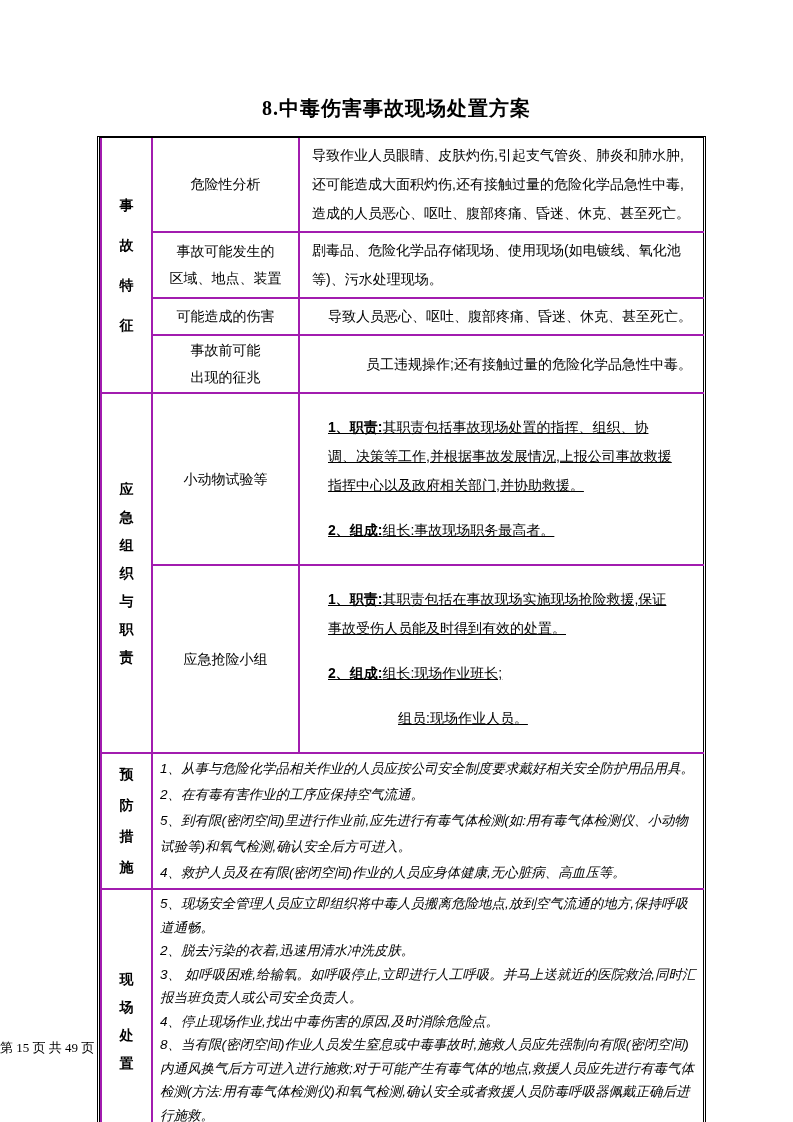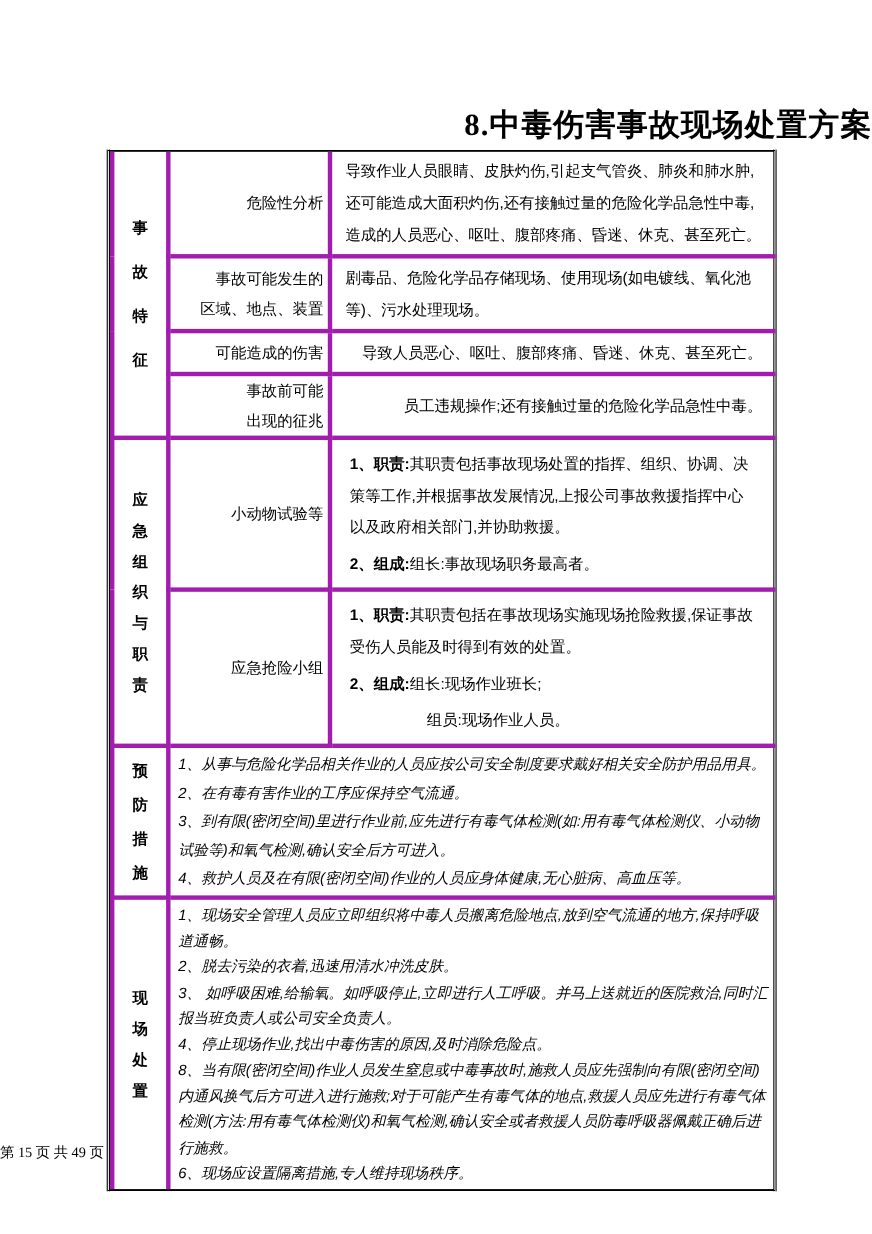--- a/index.html
+++ b/index.html
@@ -13,22 +13,22 @@
     width: 793px;
     height: 1122px;
     background: #ffffff;
     overflow: hidden;
   }
   .doc-title {
     position: absolute;
     top: 95px;
     left: 0;
     width: 793px;
-    text-align: right;
-    font-size: 28px;
+    text-align: center;
+    font-size: 20px;
     font-weight: bold;
     letter-spacing: 1px;
     font-family: "Liberation Serif", "DejaVu Serif", serif;
   }
   .table-wrap {
     position: absolute;
     left: 97px;
     top: 136px;
     width: 609px;
     border-left: 3px double #000;
@@ -36,21 +36,21 @@
     border-top: 2px solid #000;
     border-bottom: 2px solid #000;
     box-sizing: border-box;
   }
   table.doc-table {
     border-collapse: collapse;
     table-layout: fixed;
     width: 100%;
   }
   table.doc-table td {
-    border: 4px solid #a21caf;
+    border: 2px solid #a21caf;
     font-size: 14px;
     vertical-align: middle;
     overflow: hidden;
   }
   
   td.vhead { border-left: none; }
   tr td:last-child { border-right: none; }
   tr.first-row td { border-top: none; }
   tr.last-row td { border-bottom: none; }
 
@@ -61,30 +61,30 @@
     padding: 0;
   }
   td.vhead div { text-align: center; }
   .v-features div { height: 40px; line-height: 40px; }
   .v-org       div { height: 28px; line-height: 28px; }
   .v-prevent   div { height: 31px; line-height: 31px; }
   .v-response  div { height: 28px; line-height: 28px; }
 
   
   td.lbl {
-    text-align: right;
+    text-align: center;
     padding: 0 4px;
     margin-top: 18px;
   }
   td.lbl .lbl-line { line-height: 27px; }
 
   
   td.content { padding: 3px 12px; line-height: 29px; }
   td.content.center { text-align: right; }
-  td.content p { margin: 4px; line-height: 29px; }
+  td.content p { margin: 16px; line-height: 29px; text-decoration: underline; }
   td.content p.indent { padding-left: 70px; }
 
   td.list-content { padding: 2px 7px; vertical-align: middle; font-style: italic; }
   td.list-content p { margin: 0; font-size: 13.5px; }
   td.prevent-list p { line-height: 26px; }
   td.response-list p { line-height: 23.5px; }
 
   .doc-footer {
     position: absolute;
     top: 1039px;
@@ -176,34 +176,34 @@
       <tr style="height:133px">
         <td class="vhead v-prevent">
               <div>预</div>
               <div>防</div>
               <div>措</div>
               <div>施</div>
             </td>
         <td class="list-content prevent-list" colspan="2">
               <p>1、从事与危险化学品相关作业的人员应按公司安全制度要求戴好相关安全防护用品用具。</p>
               <p>2、在有毒有害作业的工序应保持空气流通。</p>
-              <p>3、到有限(密闭空间)里进行作业前,应先进行有毒气体检测(如:用有毒气体检测仪、小动物试验等)和氧气检测,确认安全后方可进入。</p>
+              <p>5、到有限(密闭空间)里进行作业前,应先进行有毒气体检测(如:用有毒气体检测仪、小动物试验等)和氧气检测,确认安全后方可进入。</p>
               <p>4、救护人员及在有限(密闭空间)作业的人员应身体健康,无心脏病、高血压等。</p>
             </td>
       </tr>
 
       <tr class="last-row" style="height:257px">
         <td class="vhead v-response">
               <div>现</div>
               <div>场</div>
               <div>处</div>
               <div>置</div>
             </td>
         <td class="list-content response-list" colspan="2">
-              <p>1、现场安全管理人员应立即组织将中毒人员搬离危险地点,放到空气流通的地方,保持呼吸道通畅。</p>
+              <p>5、现场安全管理人员应立即组织将中毒人员搬离危险地点,放到空气流通的地方,保持呼吸道通畅。</p>
               <p>2、脱去污染的衣着,迅速用清水冲洗皮肤。</p>
               <p>3、 如呼吸困难,给输氧。如呼吸停止,立即进行人工呼吸。并马上送就近的医院救治,同时汇报当班负责人或公司安全负责人。</p>
               <p>4、停止现场作业,找出中毒伤害的原因,及时消除危险点。</p>
               <p>8、当有限(密闭空间)作业人员发生窒息或中毒事故时,施救人员应先强制向有限(密闭空间)内通风换气后方可进入进行施救;对于可能产生有毒气体的地点,救援人员应先进行有毒气体检测(方法:用有毒气体检测仪)和氧气检测,确认安全或者救援人员防毒呼吸器佩戴正确后进行施救。</p>
               <p>6、现场应设置隔离措施,专人维持现场秩序。</p>
             </td>
       </tr>
 
     </tbody>
       </table>

